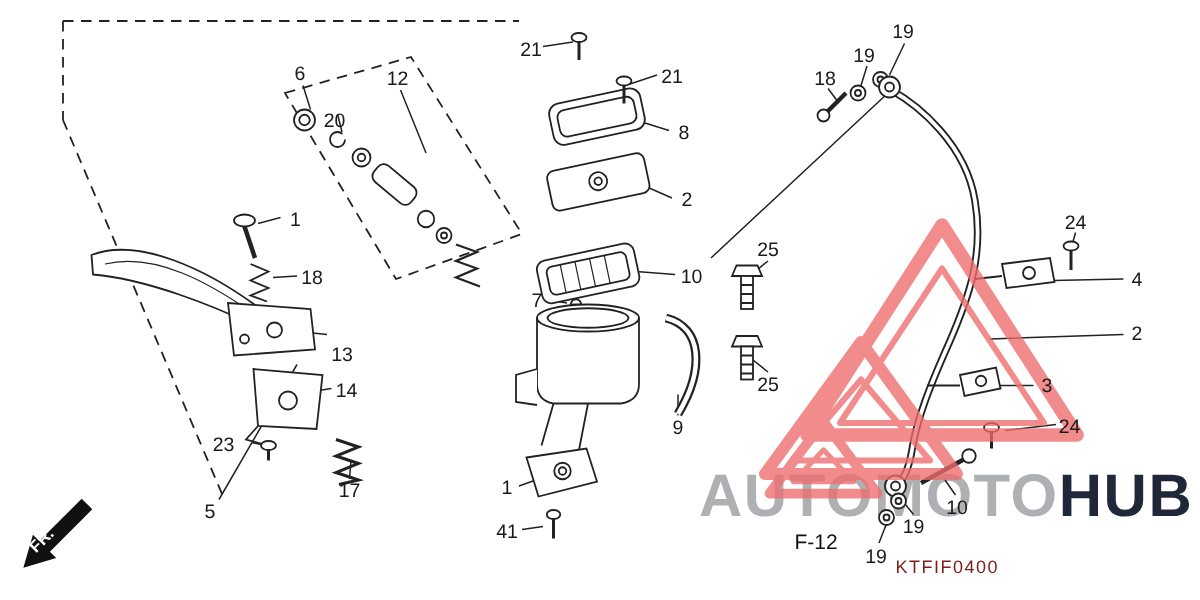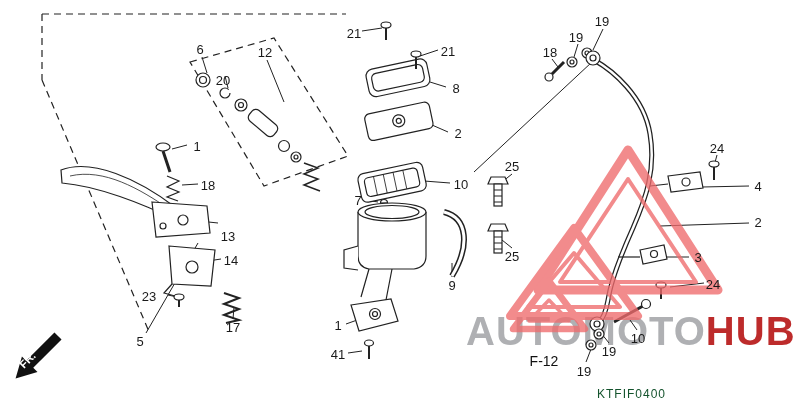--- a/index.html
+++ b/index.html
@@ -3,25 +3,25 @@
 <meta charset="utf-8">
 <style>
   html,body { margin:0; padding:0; background:#fff; }
   .stage { position:relative; width:800px; height:400px; background:#fff; overflow:hidden;
            font-family:"Liberation Sans", sans-serif; }
   .stage svg { position:absolute; left:0; top:0; }
   .co { position:absolute; transform:translate(-50%,-50%); font-size:13px; color:#1a1a1a;
         white-space:nowrap; line-height:1; }
   .fref { position:absolute; transform:translate(-50%,-50%); font-size:14px; font-weight:normal;
           color:#111; }
-  .dcode { position:absolute; font-size:12px; letter-spacing:1px; color:#14532d;margin-top:16px; }
+  .dcode { position:absolute; font-size:12px; letter-spacing:1px; color:#7f1d1d; }
   .brand { position:absolute; left:466px; top:311px; font-size:40px; font-weight:800;
            letter-spacing:1px; line-height:1; opacity:.93; white-space:nowrap; }
   .brand .g { color:#a9abae; }
-  .brand .r { color:#b91c1c; }
+  .brand .r { color:#0f172a; }
 </style>
 </head>
 <body>
 
 <div class="stage">
 
   <div class="brand">
     <span class="g">AUTOMOTO</span><span class="r">HUB</span>
   </div>
 

